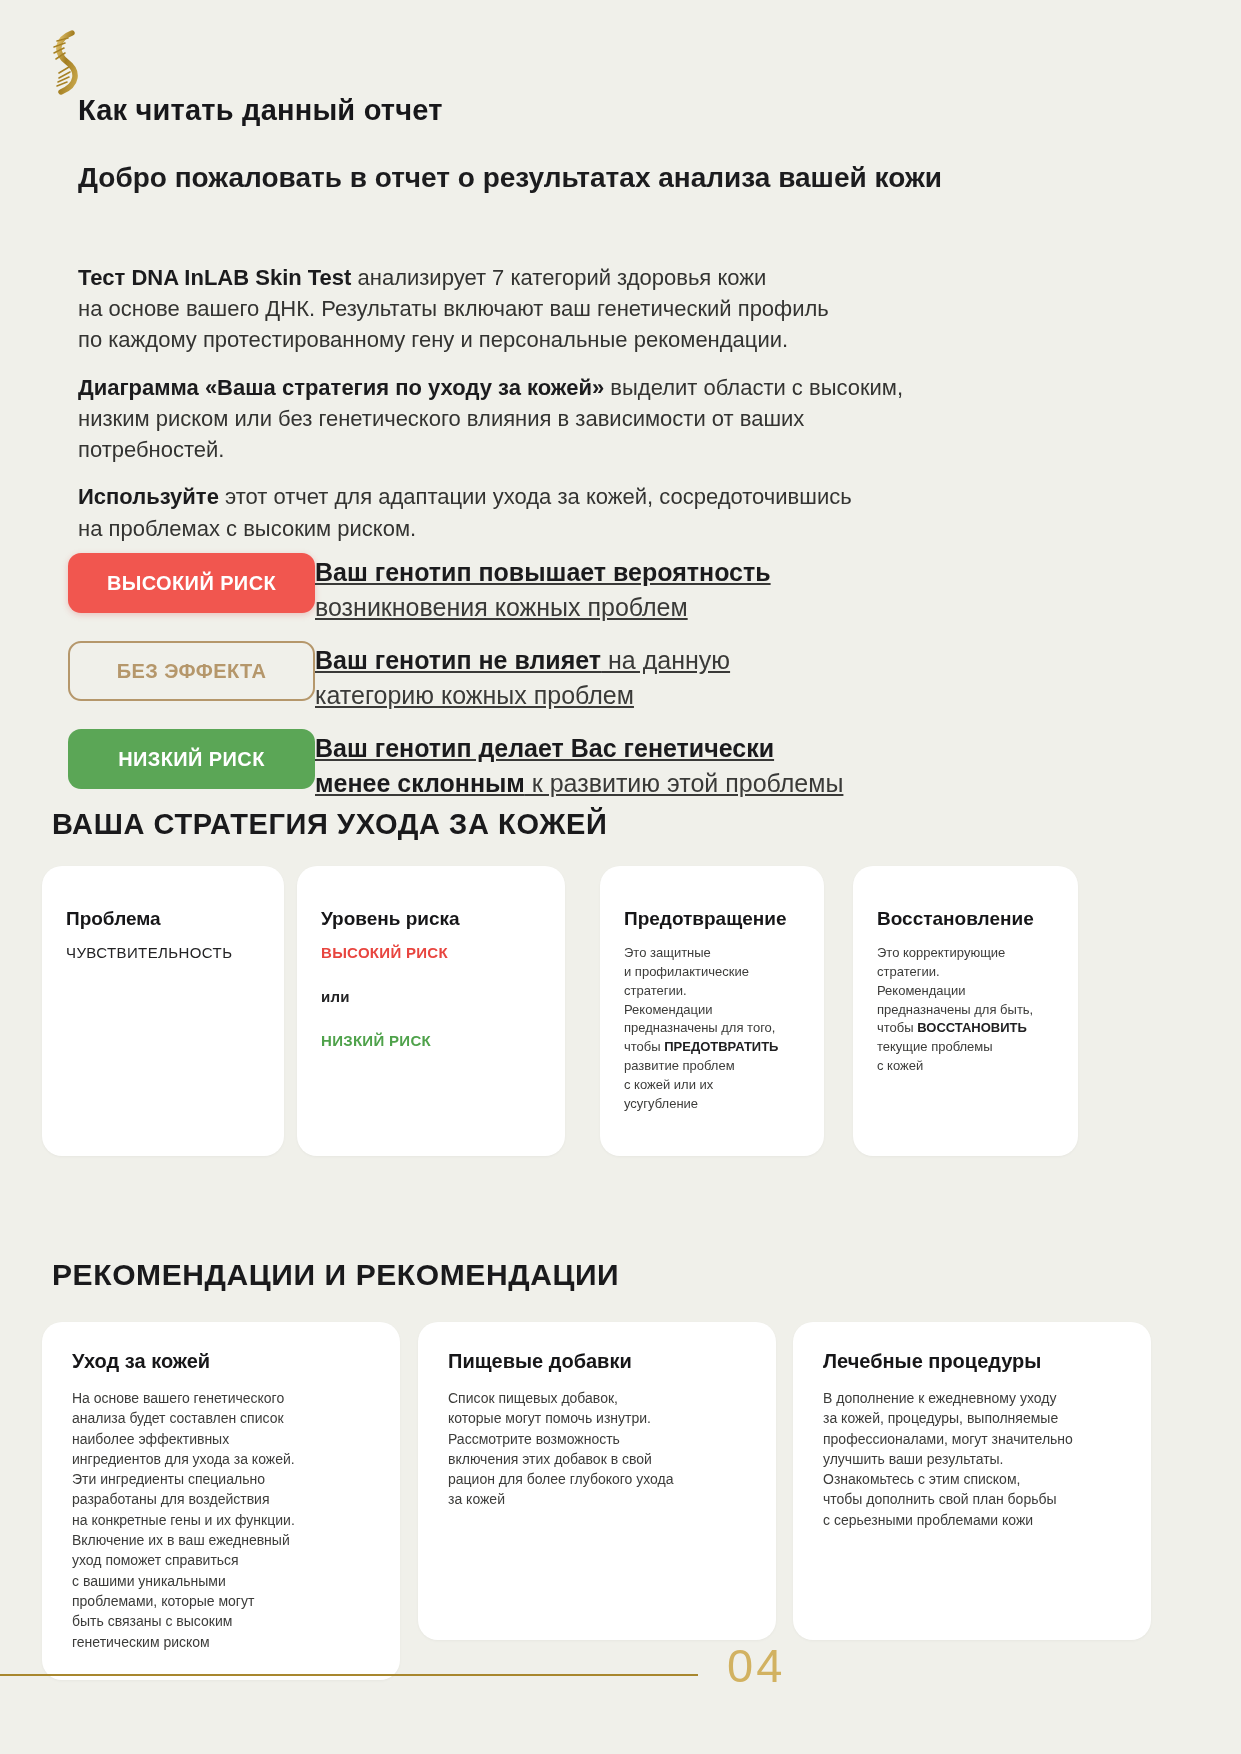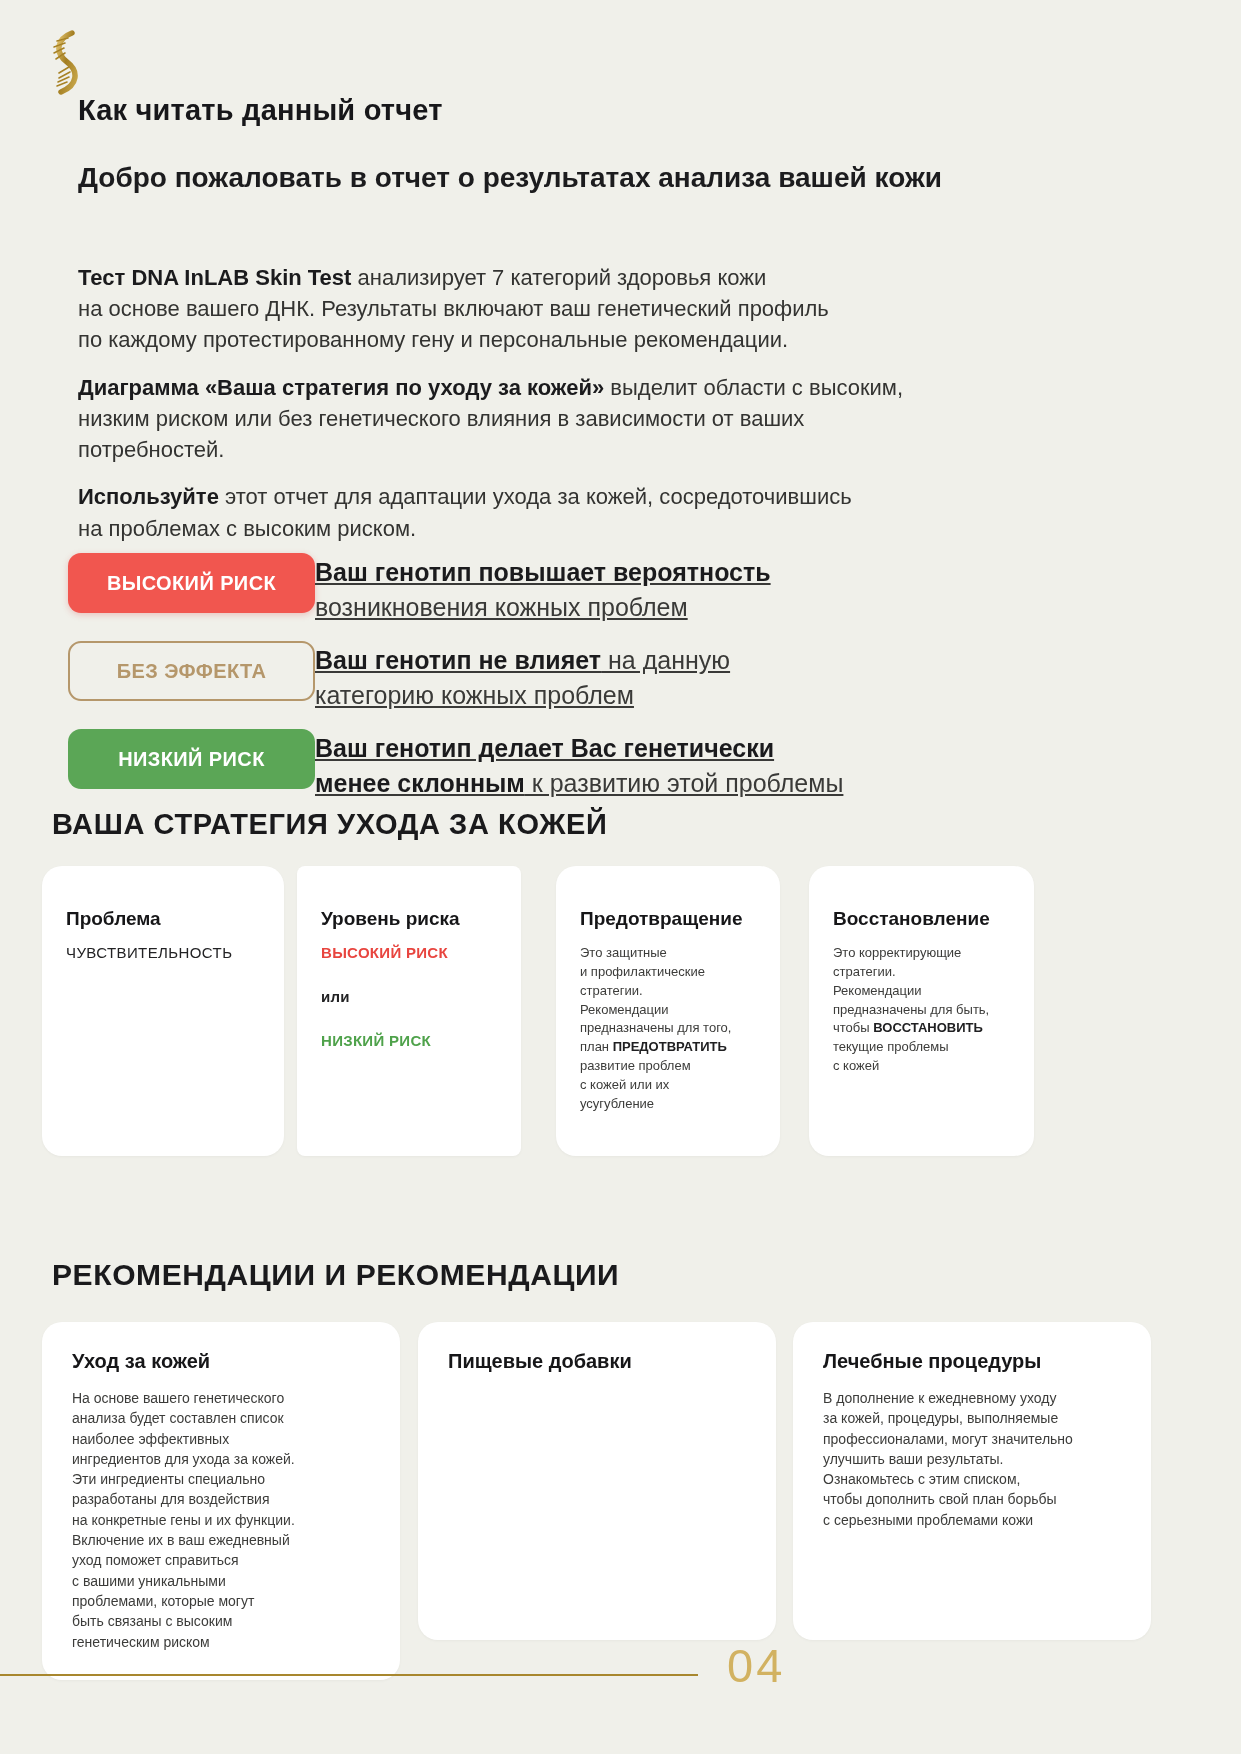--- a/index.html
+++ b/index.html
@@ -56,21 +56,21 @@
 
   .cards { position: absolute; left: 42px; display: flex; }
   .card {
     background: #FFFFFF; border-radius: 20px;
     box-shadow: 0 1px 3px rgba(0,0,0,0.04);
   }
 
   .strategy-cards { top: 866px; }
   .strategy-cards .card { padding: 42px 24px; min-height: 238px; }
   .sc-1 { width: 242px; }
-  .sc-2 { width: 224px; margin-left: 13px; border-radius: 8px; }
+  .sc-2 { width: 268px; margin-left: 13px; }
   .sc-3 { width: 224px; margin-left: 35px; }
   .sc-4 { width: 225px; margin-left: 29px; }
   .card-title { font-size: 19px; font-weight: 700; color: #161618; margin-bottom: 14px; }
   .sc-problem { font-size: 15px; letter-spacing: 0.4px; color: #222224; }
   .risk-line { font-size: 15px; font-weight: 700; letter-spacing: 0.3px; }
   .risk-high { color: #E8453F; margin-bottom: 27px; }
   .risk-or { color: #222224; margin-bottom: 27px; }
   .risk-low { color: #4FA24B; }
   .card-body { font-size: 13px; line-height: 1.45; color: #3C3C3A; }
   .card-body b { color: #202022; }
@@ -159,21 +159,21 @@
       <div class="risk-line risk-or">или</div>
       <div class="risk-line risk-low">НИЗКИЙ РИСК</div>
     </div>
     <div class="card sc-3">
       <div class="card-title">Предотвращение</div>
       <div class="card-body"><span class="pl">Это защитные
 и профилактические
 стратегии.
 Рекомендации
 предназначены для того,
-план </span><b class="pl">ПРЕДОТВРАТИТЬ</b><span class="pl">
+чтобы </span><b class="pl">ПРЕДОТВРАТИТЬ</b><span class="pl">
 развитие проблем
 с кожей или их
 усугубление</span></div>
     </div>
     <div class="card sc-4">
       <div class="card-title">Восстановление</div>
       <div class="card-body"><span class="pl">Это корректирующие
 стратегии.
 Рекомендации
 предназначены для быть,
@@ -197,20 +197,26 @@
 на конкретные гены и их функции.
 Включение их в ваш ежедневный
 уход поможет справиться
 с вашими уникальными
 проблемами, которые могут
 быть связаны с высоким
 генетическим риском</div>
     </div>
     <div class="card rx-2">
       <div class="rx-title">Пищевые добавки</div>
+      <div class="rx-body pl">Список пищевых добавок,
+которые могут помочь изнутри.
+Рассмотрите возможность
+включения этих добавок в свой
+рацион для более глубокого ухода
+за кожей</div>
     </div>
     <div class="card rx-3">
       <div class="rx-title">Лечебные процедуры</div>
       <div class="rx-body pl">В дополнение к ежедневному уходу
 за кожей, процедуры, выполняемые
 профессионалами, могут значительно
 улучшить ваши результаты.
 Ознакомьтесь с этим списком,
 чтобы дополнить свой план борьбы
 с серьезными проблемами кожи</div>

